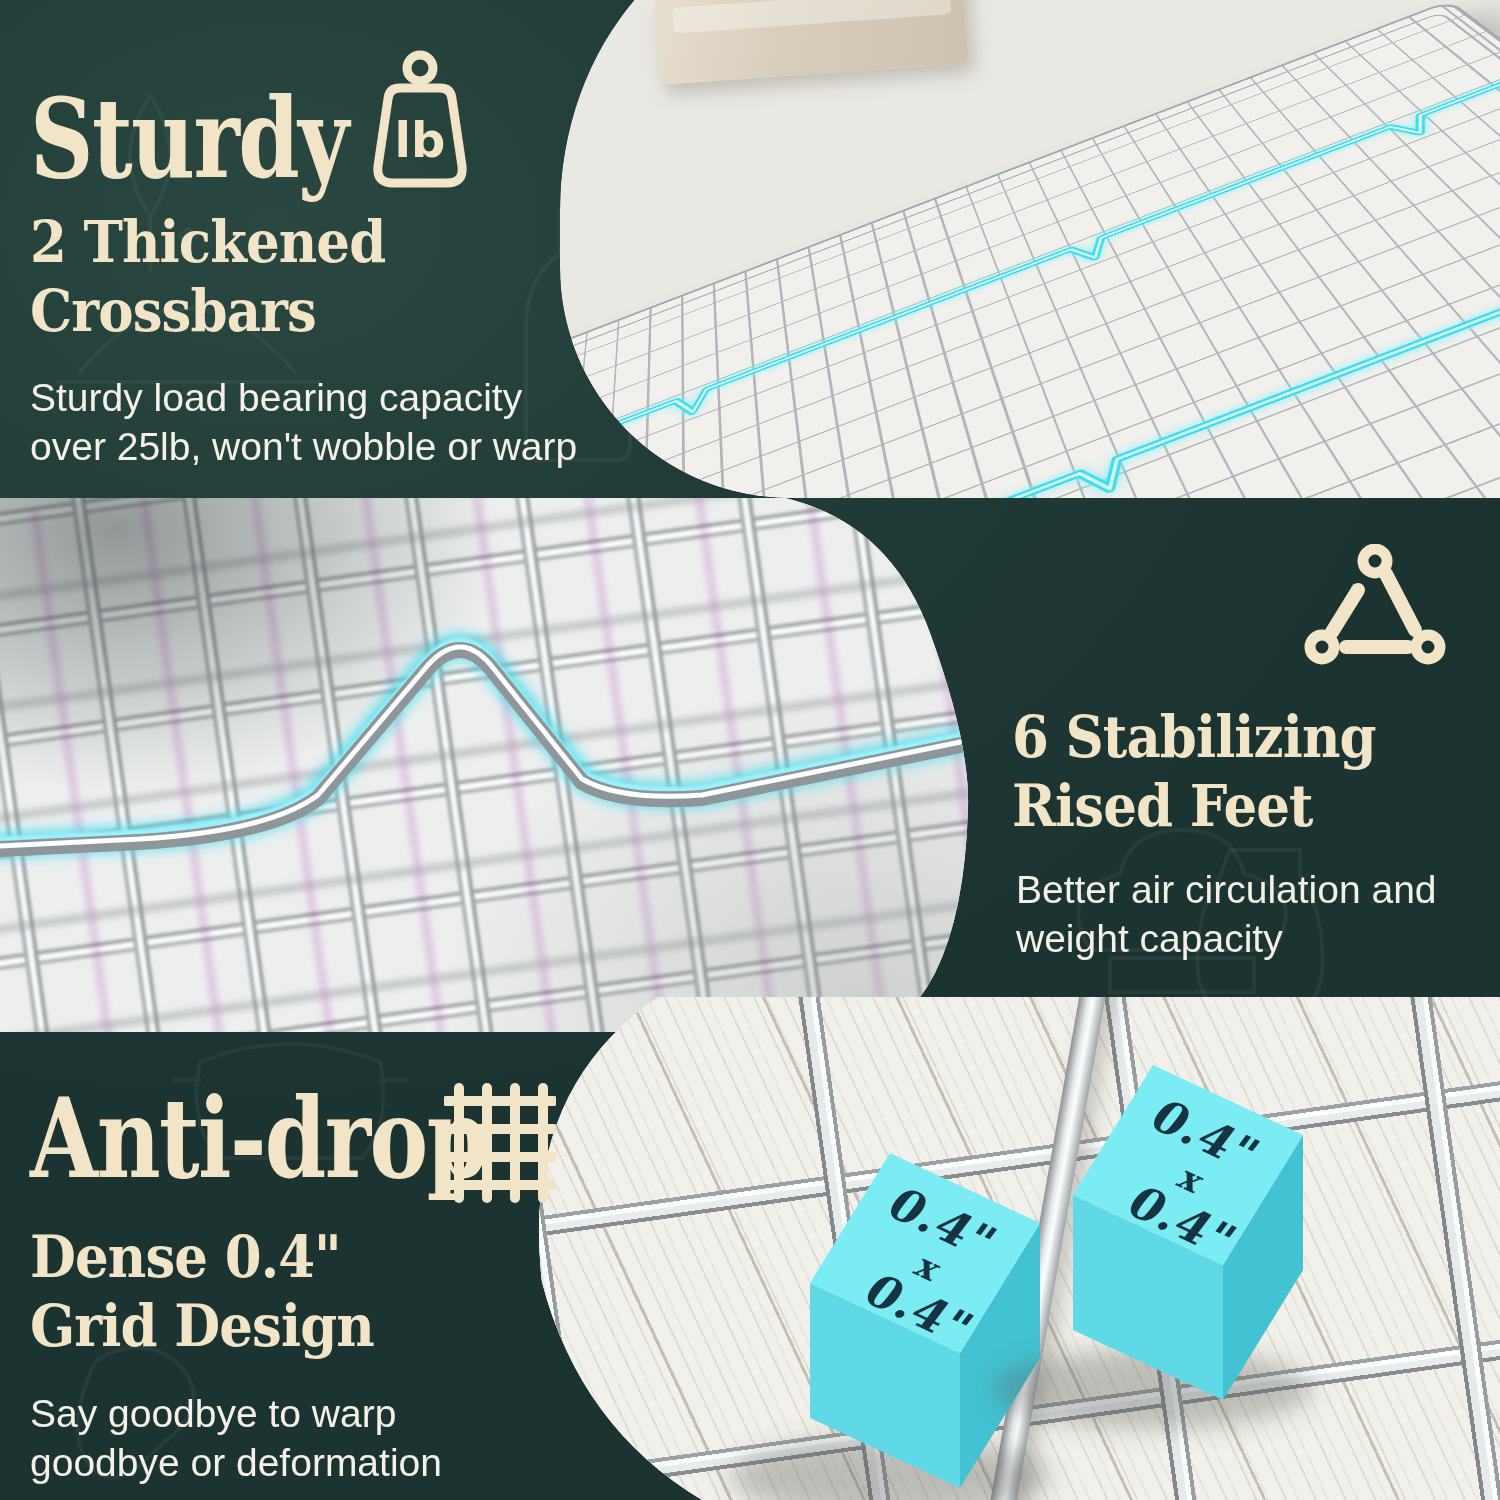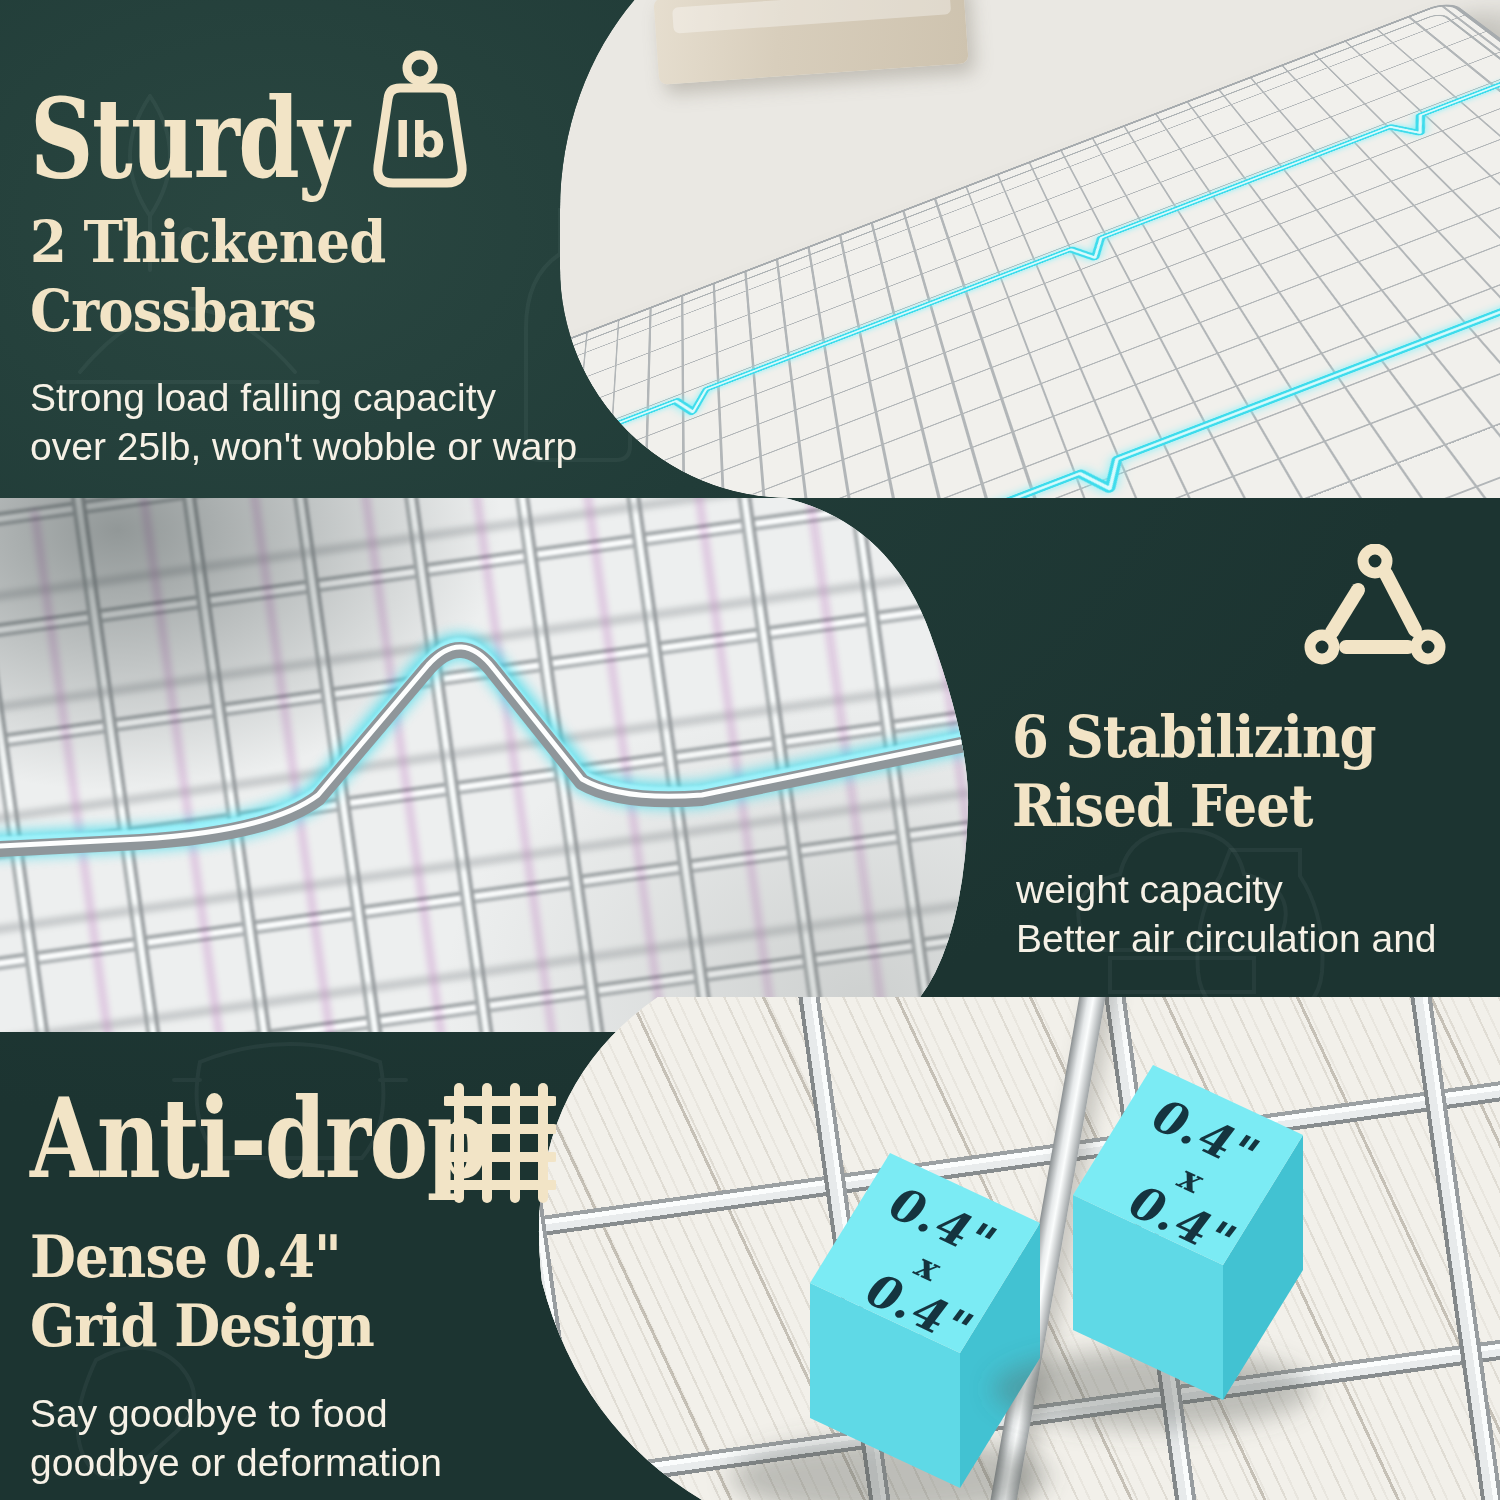--- a/index.html
+++ b/index.html
@@ -160,41 +160,41 @@
   <svg class="icon-svg" style="left:353px;top:50px;" width="134" height="144" viewBox="0 0 134 144">
     <circle cx="67" cy="18" r="13" fill="none" stroke="#F2E4C6" stroke-width="9"></circle>
     <path d="M47 38 L87 38 Q98 38 99 49 L109 116 Q111 133 94 133 L40 133 Q23 133 25 116 L35 49 Q36 38 47 38 Z" fill="none" stroke="#F2E4C6" stroke-width="9" stroke-linejoin="round"></path>
     <text x="67" y="107" text-anchor="middle" font-family="DejaVu Sans, sans-serif" font-weight="700" font-size="48" fill="#F2E4C6">lb</text>
   </svg>
   <div class="sec h2" style="left:30px;top:207px;">
     <div>2 Thickened</div>
     <div>Crossbars</div>
   </div>
   <div class="sec body-text" style="left:30px;top:373px;">
-    <div>Strong load falling capacity</div>
+    <div>Sturdy load bearing capacity</div>
     <div>over 25lb, won't wobble or warp</div>
   </div>
 
   <svg class="icon-svg" style="left:1302px;top:544px;" width="148" height="130" viewBox="0 0 148 130">
     <g fill="none" stroke="#F2E4C6" stroke-linecap="round">
       <circle cx="73" cy="17" r="12" stroke-width="11"></circle>
       <circle cx="20" cy="103" r="12" stroke-width="11"></circle>
       <circle cx="126" cy="103" r="12" stroke-width="11"></circle>
       <line x1="84" y1="30" x2="113" y2="86" stroke-width="14"></line>
       <line x1="30" y1="88" x2="56" y2="46" stroke-width="14"></line>
       <line x1="44" y1="103" x2="106" y2="103" stroke-width="14"></line>
     </g>
   </svg>
   <div class="sec h2" style="left:1012px;top:702px;">
     <div>6 Stabilizing</div>
     <div>Rised Feet</div>
   </div>
   <div class="sec body-text" style="left:1016px;top:865px;">
+    <div>Better air circulation and</div>
     <div>weight capacity</div>
-    <div>Better air circulation and</div>
   </div>
 
   <div class="sec" style="left:30px;top:1084px;">
     <span class="h1">Anti-drop</span>
   </div>
   <svg class="icon-svg" style="left:444px;top:1082px;" width="112" height="122" viewBox="0 0 112 122">
     <g stroke="#F2E4C6" stroke-width="10" stroke-linecap="round">
       <line x1="15" y1="6" x2="15" y2="116"></line>
         <line x1="43" y1="6" x2="43" y2="116"></line>
       <line x1="71" y1="6" x2="71" y2="116"></line>
@@ -203,17 +203,17 @@
         <line x1="2" y1="47" x2="110" y2="47"></line>
       <line x1="2" y1="75" x2="110" y2="75"></line>
         <line x1="2" y1="103" x2="110" y2="103"></line>
     </g>
   </svg>
   <div class="sec h2" style="left:30px;top:1222px;">
     <div>Dense 0.4"</div>
     <div>Grid Design</div>
   </div>
   <div class="sec body-text" style="left:30px;top:1389px;">
-    <div>Say goodbye to food</div>
+    <div>Say goodbye to warp</div>
     <div>goodbye or deformation</div>
   </div>
 
 </div>
 
 </body></html>

